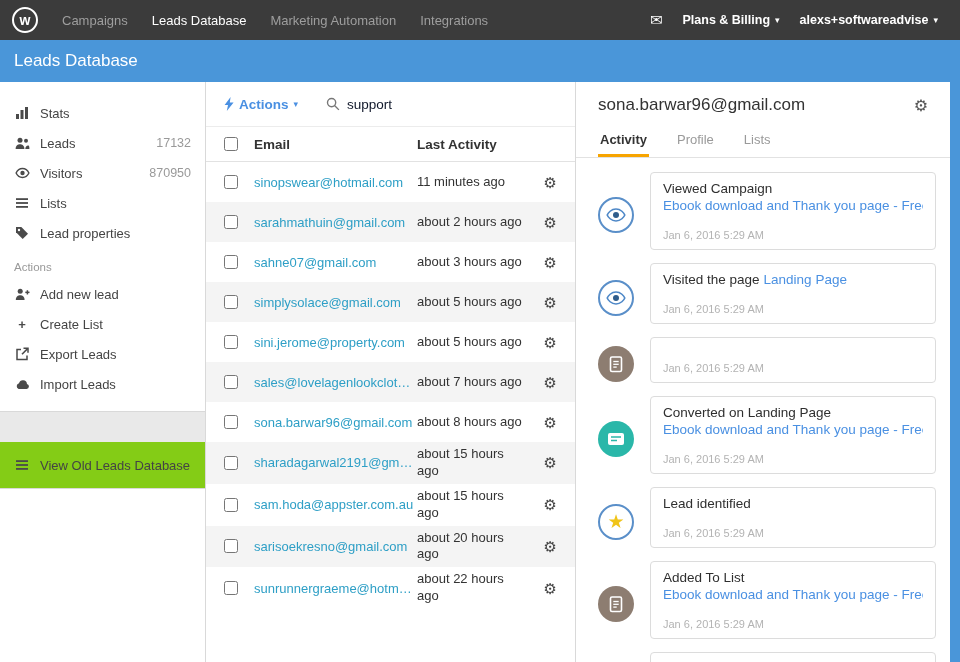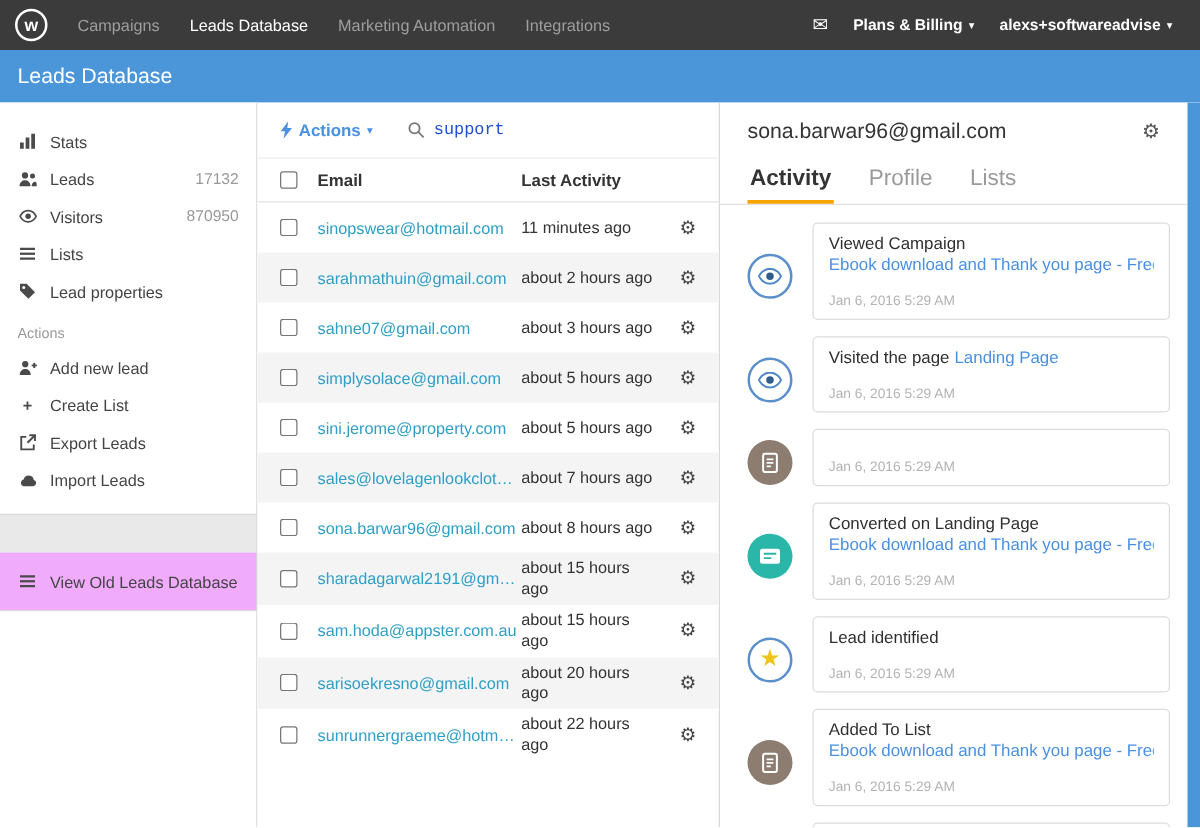--- a/index.html
+++ b/index.html
@@ -21,51 +21,51 @@
   .page-header{height:42px;background:#4a96d9;display:flex;align-items:center;padding:0 14px;flex:none}
   .page-header h1{color:#fff;font-size:17px;font-weight:normal}
 
   
   .content{display:flex;height:580px;overflow:hidden}
 
   
   .sidebar{width:206px;flex:none;display:flex;flex-direction:column;background:#fff}
   .sidebar-card{background:#fff;border-right:1px solid #d9d9d9;border-bottom:1px solid #d9d9d9;padding:16px 0 12px}
   .sidebar-gap{height:30px;background:#e9e9e9;border-right:1px solid #d9d9d9}
-  .sidebar-footer-card{background:#f0abfc;border-right:1px solid #d9d9d9;border-bottom:1px solid #d9d9d9;padding:8px 0}
+  .sidebar-footer-card{background:#84cc16;border-right:1px solid #d9d9d9;border-bottom:1px solid #d9d9d9;padding:8px 0}
   .sidebar-fill{flex:1;background:#fff;border-right:1px solid #d9d9d9}
   .side-item{display:flex;align-items:center;height:30px;padding:0 14px;font-size:13px;color:#444;cursor:pointer}
   .icn{width:16px;height:16px;margin-right:10px;display:flex;align-items:center;justify-content:center;color:#4a4a4a;flex:none;font-weight:bold}
   .side-item .count{margin-left:auto;color:#999;font-size:12.5px}
   .actions-label{padding:13px 14px 6px;font-size:11.5px;color:#999}
 
   
   .leads-panel{width:370px;flex:none;border-right:1px solid #d9d9d9;display:flex;flex-direction:column;overflow:hidden;background:#fff}
   .panel-toolbar{display:flex;align-items:center;height:44px;padding:0 18px;flex:none}
   .actions-dd{color:#4a90e2;font-size:13.5px;font-weight:bold;display:flex;align-items:center;gap:5px;cursor:pointer;text-decoration:none}
   .actions-dd .caret{font-size:9px;color:#4a90e2}
   .search-box{display:flex;align-items:center;margin-left:28px;gap:7px}
-  .search-box input{border:none;outline:none;font-size:13.5px;color:#1d4ed8;width:150px;font-family:Liberation Mono, monospace;background:transparent}
+  .search-box input{border:none;outline:none;font-size:13.5px;color:#0f172a;width:150px;font-family:Liberation Sans, sans-serif;background:transparent}
   .table-header{display:flex;align-items:center;height:36px;padding:0 18px;border-top:1px solid #ececec;border-bottom:1px solid #e2e2e2;font-weight:bold;font-size:13.5px;color:#333;flex:none}
   .table-header .col-email{width:163px;margin-left:16px}
   .rows{flex:1;overflow:hidden}
   .lead-row{display:flex;align-items:center;min-height:40px;padding:4px 18px}
   .lead-row:nth-child(even){background:#f4f4f4}
   .row-check,.hdr-check{width:14px;height:14px;margin:0;flex:none;cursor:pointer}
   .row-email{width:163px;margin-left:16px;color:#2e9fc6;text-decoration:none;white-space:nowrap;overflow:hidden;text-overflow:ellipsis;flex:none;font-size:13px;cursor:pointer}
   .row-activity{width:106px;color:#333;line-height:1.3;font-size:13px}
   .row-gear{margin-left:auto;color:#444;font-size:15px;cursor:pointer;line-height:1}
 
   
   .detail-panel{flex:1;display:flex;flex-direction:column;overflow:hidden;background:#fff;min-width:0}
   .detail-header{display:flex;align-items:center;padding:13px 22px 9px;flex:none}
   .detail-header h2{font-size:17px;font-weight:normal;color:#333;white-space:nowrap;overflow:hidden}
   .detail-header .gear{margin-left:auto;font-size:16px;color:#555;cursor:pointer;padding-left:10px}
   .tabs{display:flex;gap:26px;padding:0 22px;border-bottom:1px solid #e2e2e2;flex:none}
-  .tab{font-size:18px;color:#9a9a9a;padding:8px 2px 7px;border-bottom:3px solid transparent;text-decoration:none;cursor:pointer}
+  .tab{font-size:13px;color:#9a9a9a;padding:8px 2px 7px;border-bottom:3px solid transparent;text-decoration:none;cursor:pointer}
   .tab.active{color:#333;font-weight:bold;border-bottom-color:#f7a400}
   .feed{flex:1;overflow:hidden;padding:14px 14px 0 22px}
   .feed-item{display:flex;align-items:center;margin-bottom:13px}
   .feed-icon{width:36px;height:36px;border-radius:50%;flex:none;display:flex;align-items:center;justify-content:center;margin-right:16px;margin-top:8px}
   .feed-icon.ring{background:#fff;border:2px solid #5a8fc9}
   .feed-icon.taupe{background:#8d7d71}
   .feed-icon.teal{background:#2ab7a9}
   .feed-icon .star-glyph{color:#f0c419;font-size:19px;line-height:1}
   .feed-card{flex:1;border:1px solid #dcdcdc;border-radius:4px;background:#fff;padding:8px 12px;min-width:0}
   .card-title-line{white-space:nowrap;overflow:hidden}

